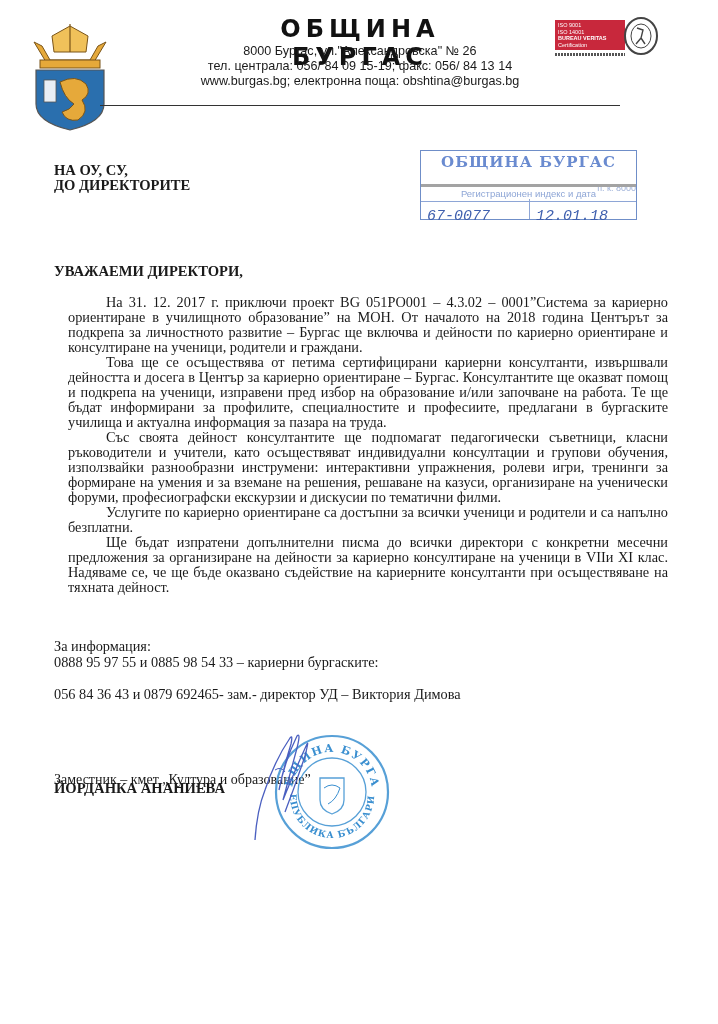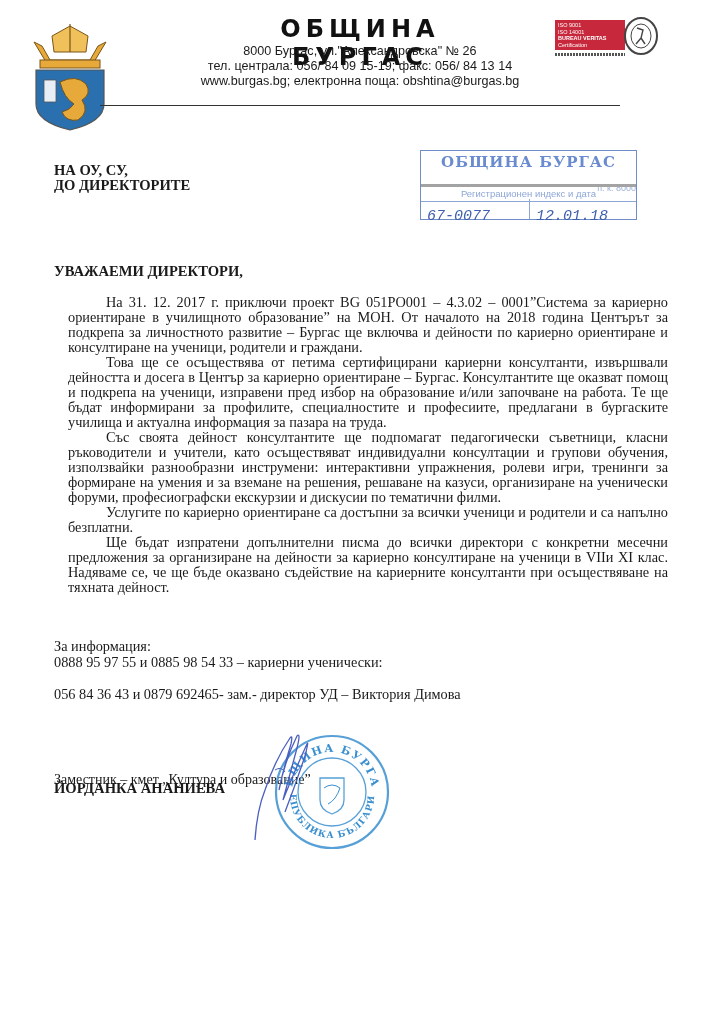--- a/index.html
+++ b/index.html
@@ -105,21 +105,21 @@
   <p>На 31. 12. 2017 г. приключи проект BG 051PO001 – 4.3.02 – 0001”Система за кариерно ориентиране в училищното образование”  на  МОН. От началото на 2018 година Центърът за подкрепа за личностното развитие – Бургас ще включва  и дейности по кариерно ориентиране и консултиране на ученици, родители и граждани.</p>
   <p>Това ще се осъществява от петима сертифицирани кариерни консултанти, извършвали дейността  и  досега в Център за кариерно ориентиране – Бургас. Консултантите ще оказват помощ и подкрепа на ученици, изправени пред  избор на образование и/или започване на работа. Те ще бъдат информирани за профилите, специалностите и професиите, предлагани в бургаските училища и актуална информация за пазара на труда.</p>
   <p>Със своята дейност консултантите ще подпомагат педагогически съветници, класни ръководители и учители, като осъществяват индивидуални консултации и групови обучения, използвайки разнообразни инструмени:  интерактивни упражнения, ролеви игри, тренинги за формиране на умения и за вземане на решения, решаване на казуси, организиране на ученически форуми, професиографски екскурзии и дискусии по тематични филми.</p>
   <p>Услугите по кариерно ориентиране са достъпни за всички ученици и родители и са напълно безплатни.</p>
   <p>Ще бъдат изпратени допълнителни писма  до всички директори с конкретни месечни предложения за   организиране на дейности за кариерно консултиране  на ученици в VIIи XI клас. Надяваме се, че ще бъде оказвано съдействие на кариерните консултанти при осъществяване на тяхната дейност.</p>
 </div>
 
 <div class="abs info">
   <div class="b">За  информация:</div>
   <div>
-    <span>0888 95 97 55 и 0885 98 54 33 – </span><span class="b">кариерни ученически:</span>
+    <span>0888 95 97 55 и 0885 98 54 33 – </span><span class="b">кариерни бургаските:</span>
   </div>
   <div class="gap"></div>
   <div>
     <span>056 84 36 43 и 0879 692465- </span><span class="b">зам.- директор  УД</span><span> – Виктория Димова</span>
   </div>
 </div>
 
 <div class="abs sig-name">ЙОРДАНКА АНАНИЕВА</div>
 <div class="abs sig-title">Заместник – кмет „Култура и образование”</div>
 

